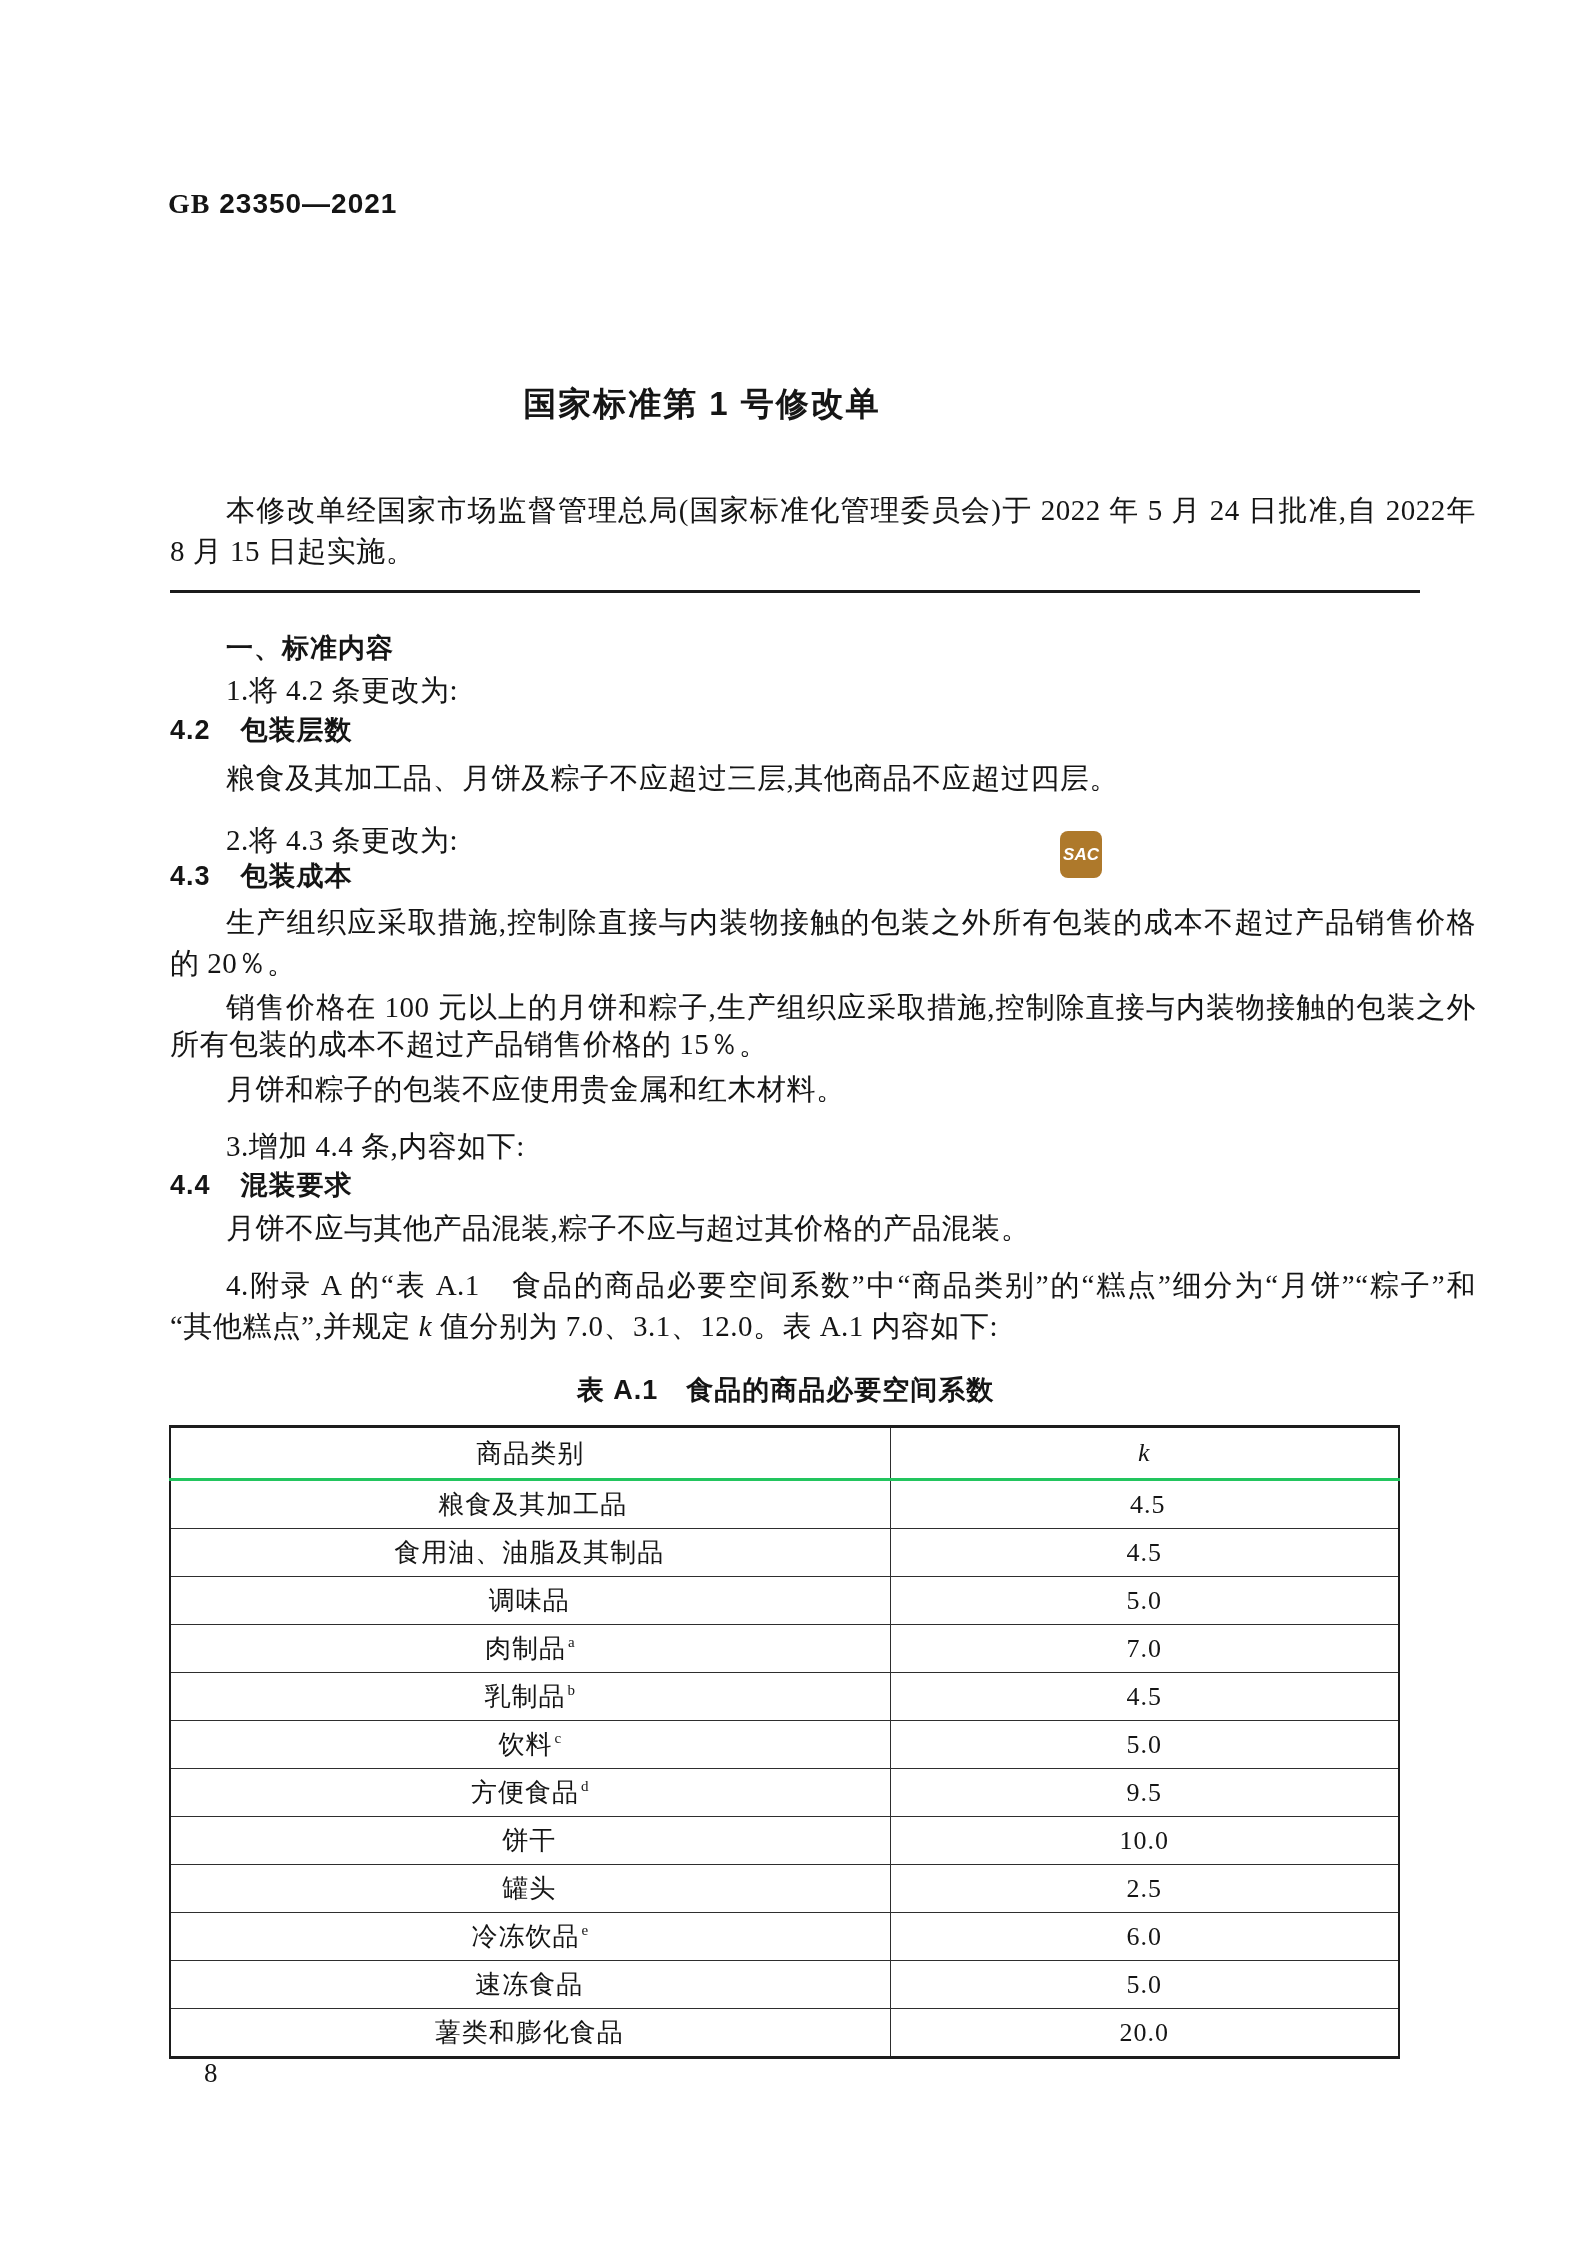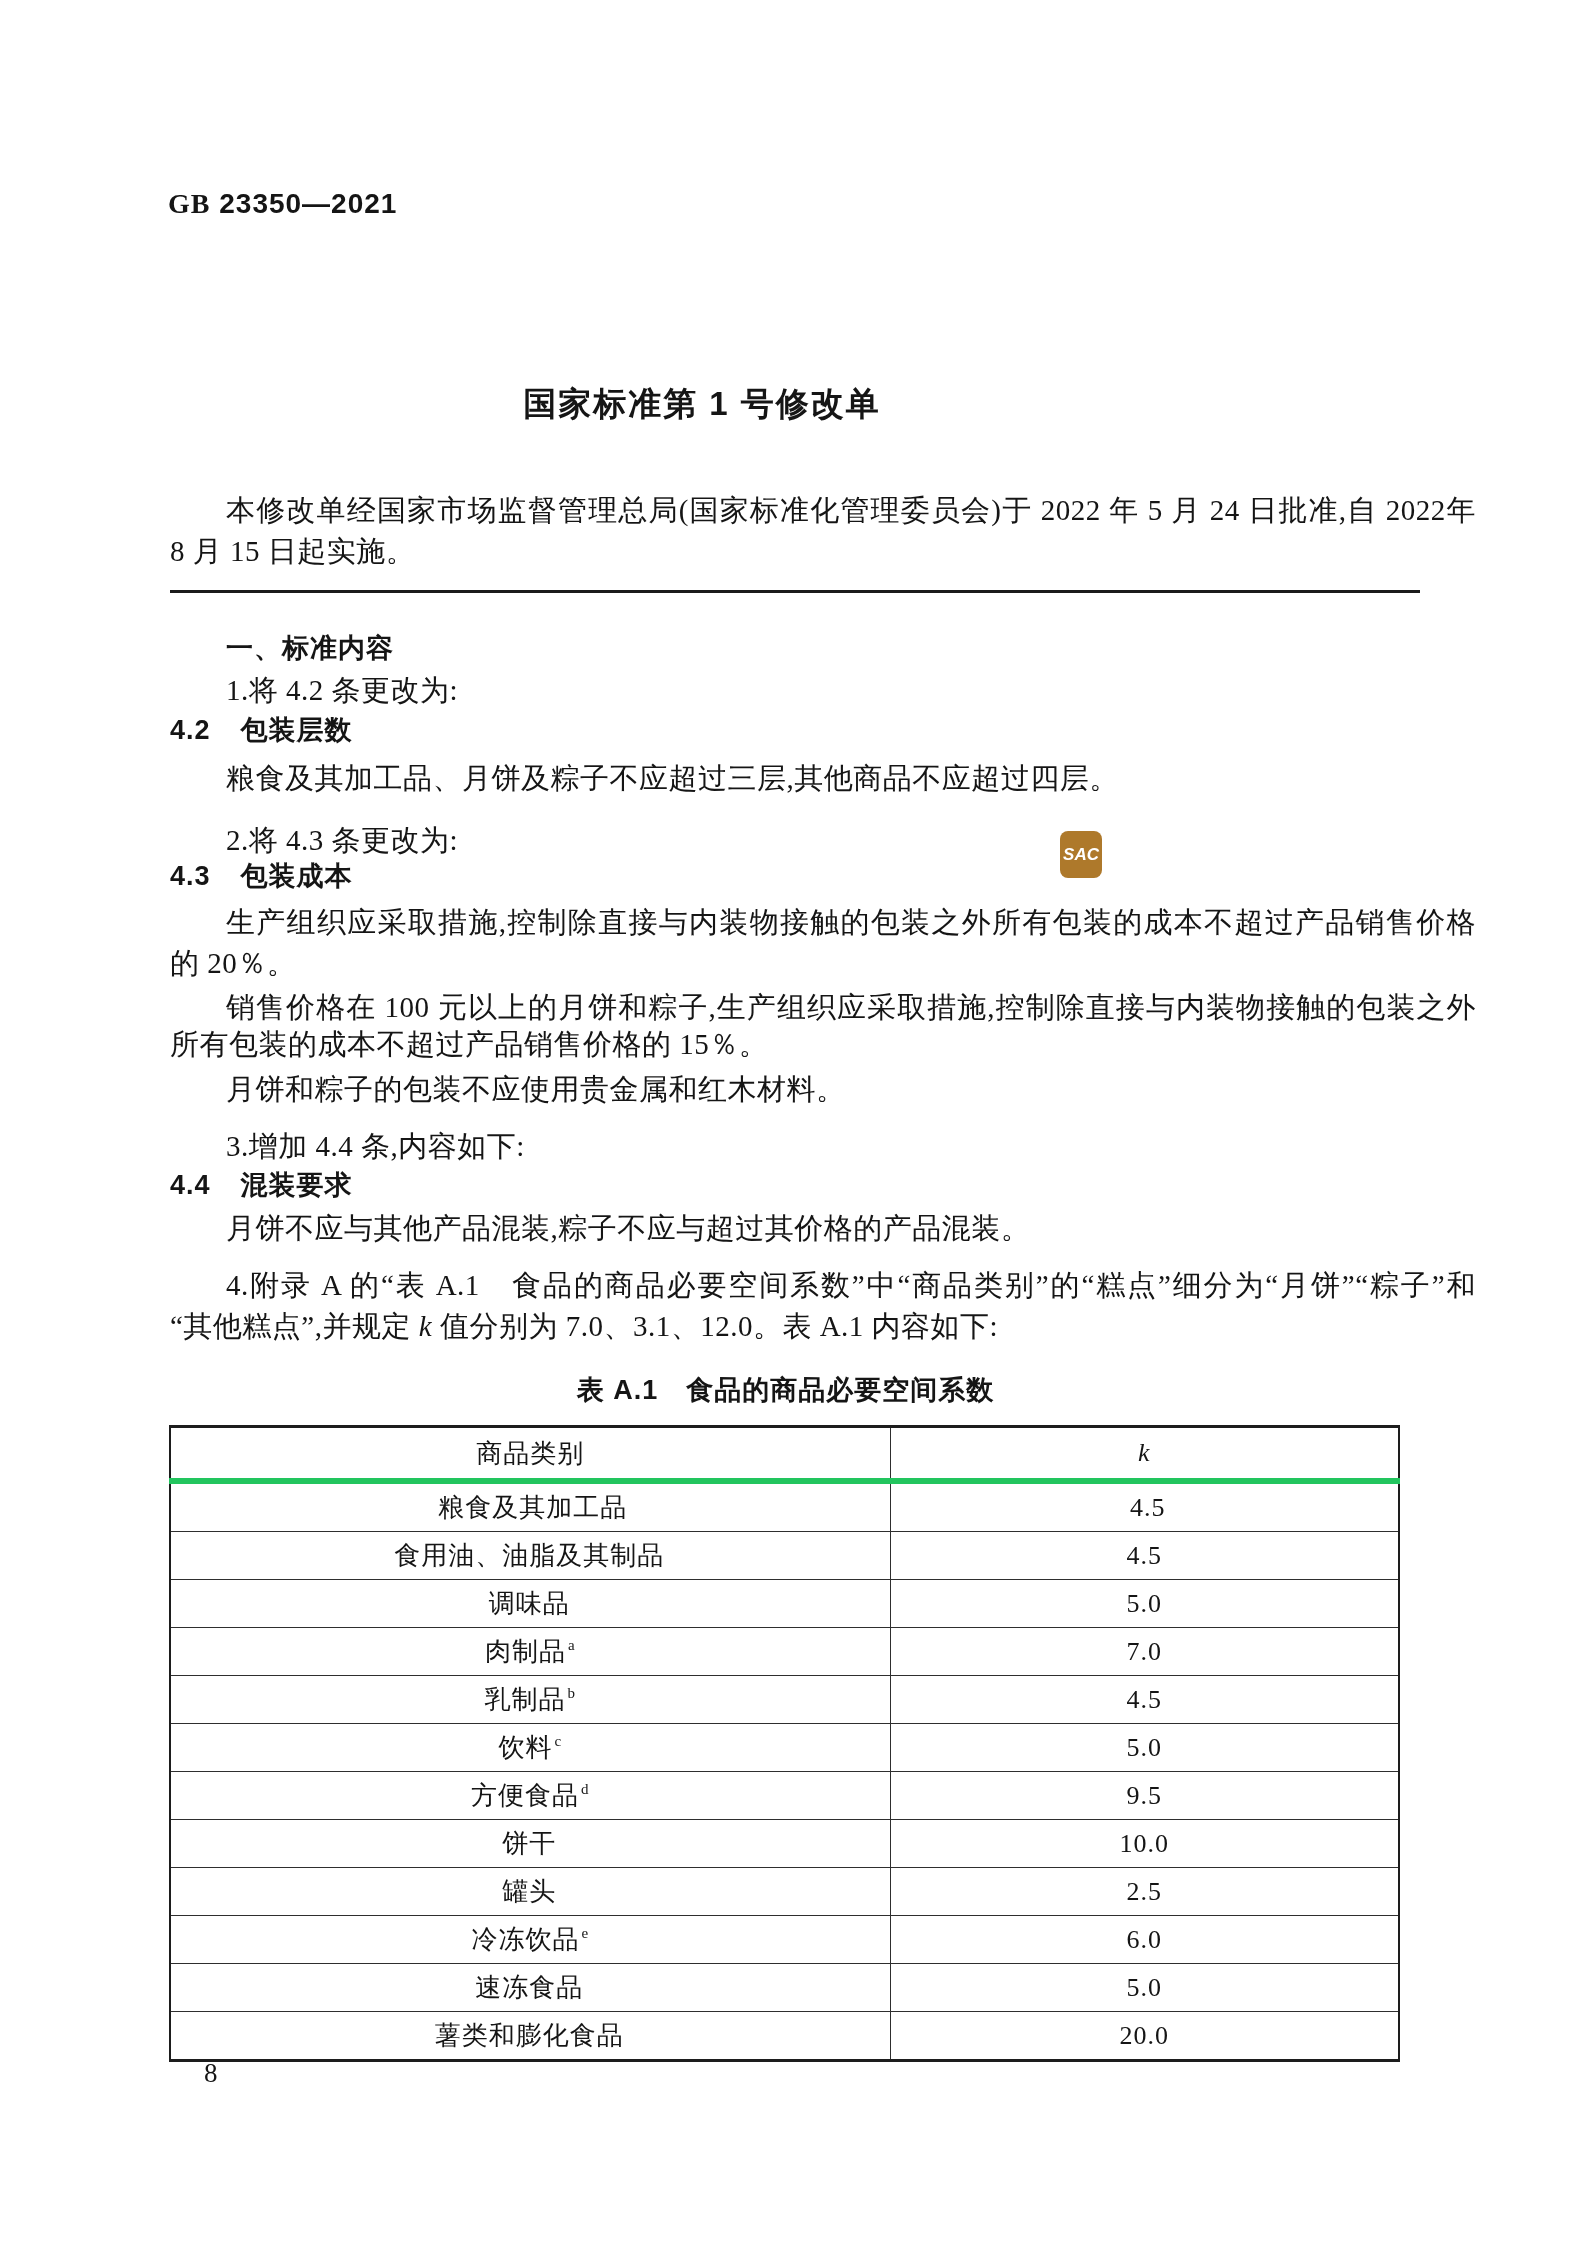--- a/index.html
+++ b/index.html
@@ -64,21 +64,21 @@
     border-collapse:collapse;table-layout:fixed;
     font-size:26px;letter-spacing:1px;
   }
   table.space-table col.c1{width:58.6%;}
   table.space-table col.c2{width:41.4%;}
   table.space-table th,table.space-table td{
     text-align:center;vertical-align:middle;
     font-weight:400;padding:0;
   }
   table.space-table{border:2px solid #1d1d1d;border-top-width:3px;border-bottom:3px solid #1d1d1d;}
-  table.space-table th{height:50px;border-bottom:6px solid #22c55e;}
+  table.space-table th{height:50px;border-bottom:3px solid #22c55e;}
   table.space-table td{height:47px;border-top:1.5px solid #2e2e2e;}
   table.space-table tr.first-data td{border-top:none;padding-left:7px;}
   table.space-table th + th, table.space-table td + td{border-left:1.5px solid #2e2e2e;}
   .k-italic{font-style:italic;font-family:"Liberation Serif","DejaVu Serif",serif;}
   sup.fnote{font-size:15px;vertical-align:super;line-height:0;margin-left:2px;}
   .page-number{
     position:absolute;left:204px;top:2058px;
     font-size:27px;
   }
   

